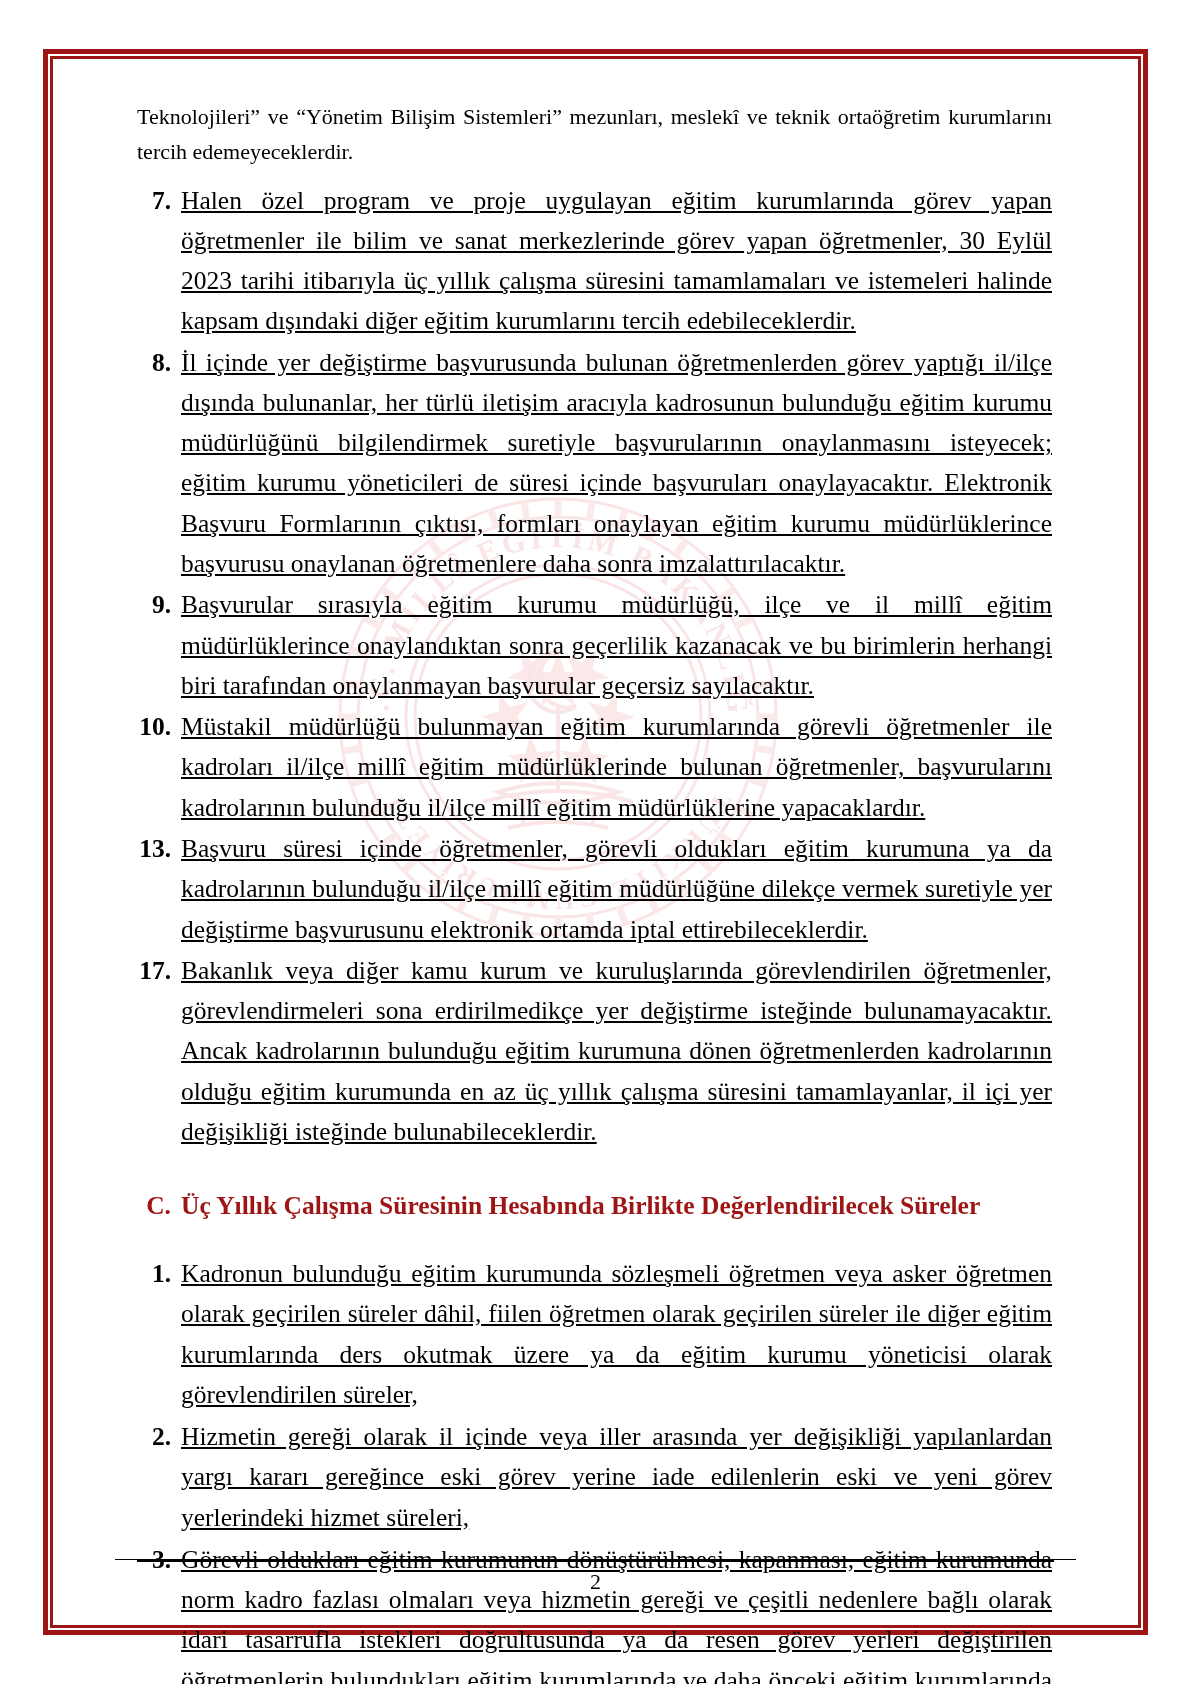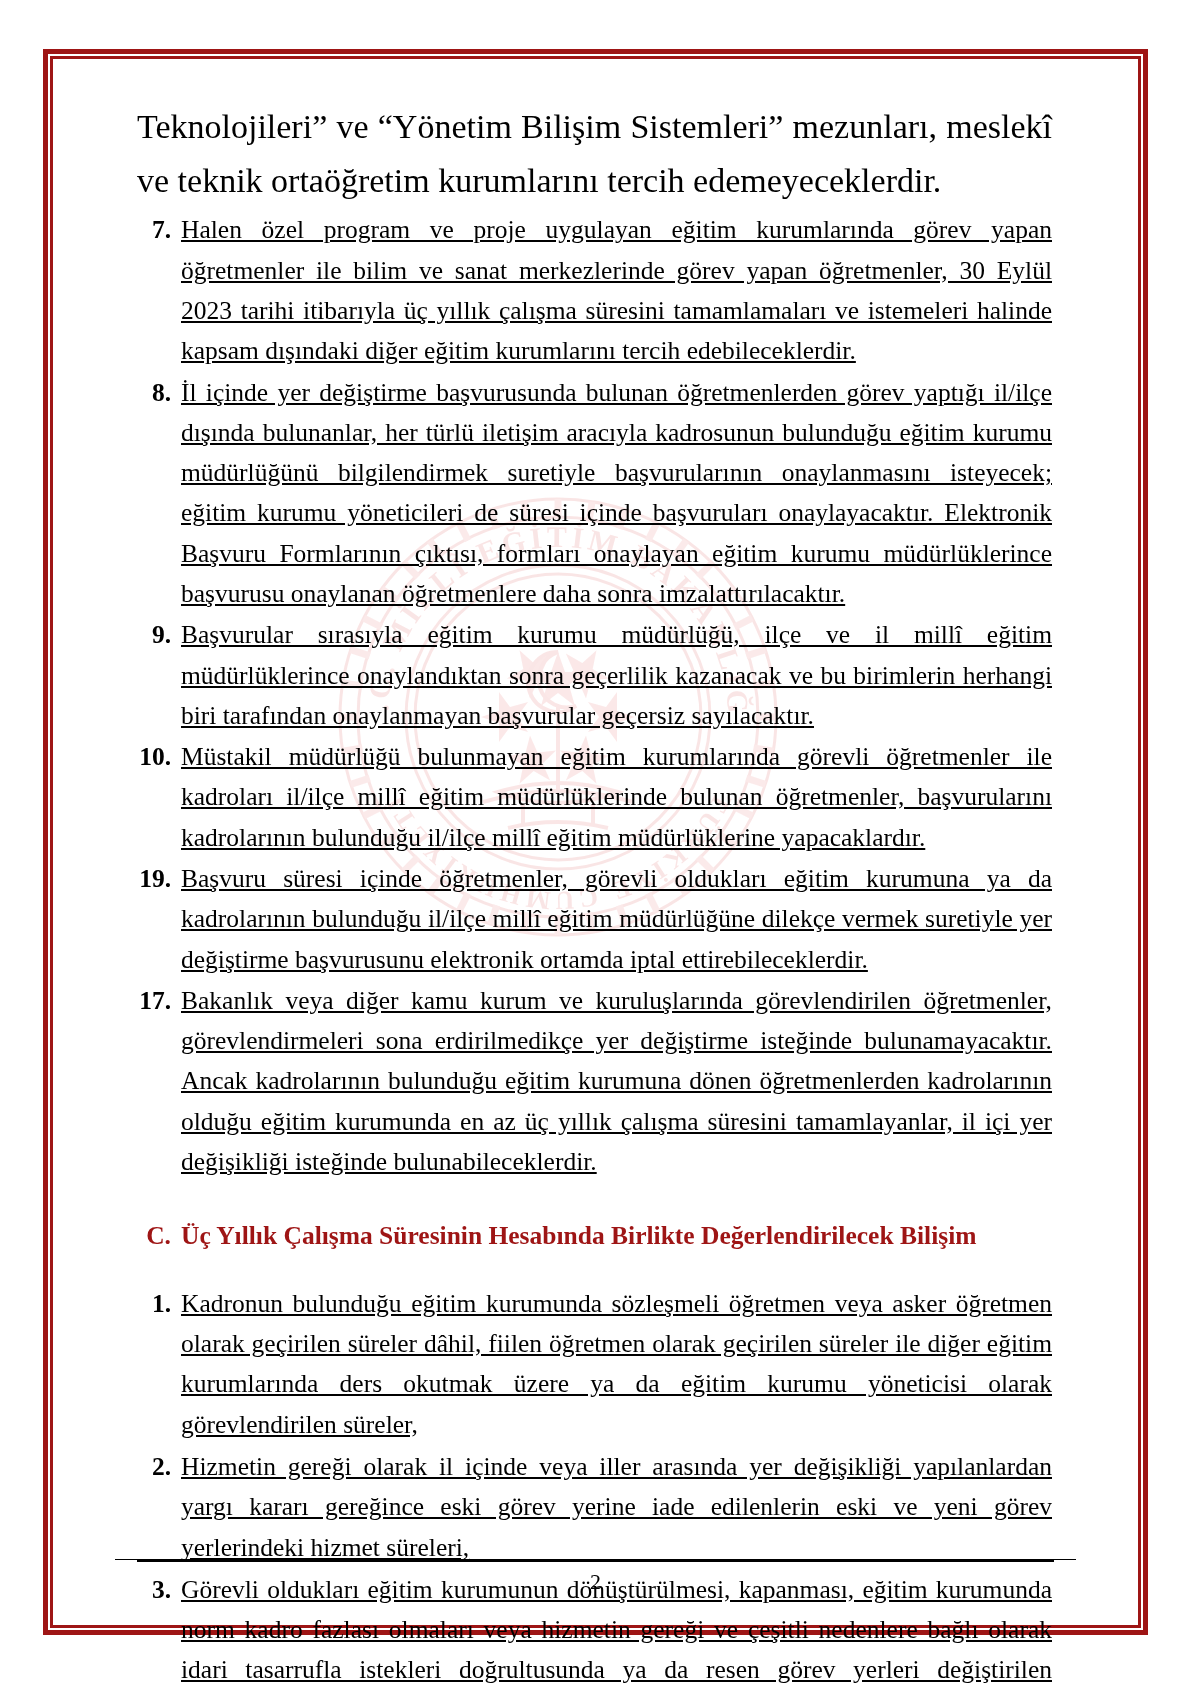--- a/index.html
+++ b/index.html
@@ -50,26 +50,26 @@
 
   .content {
     position: absolute;
     left: 137px;
     top: 100px;
     width: 915px;
     z-index: 3;
   }
 
   .para-lead {
-    font-size: 34px;
+    font-size: 22px;
     line-height: 1.58;
     text-align: justify;
     text-justify: inter-word;
     color: #000000;
-    margin: 0 0 3px 0;
+    margin: 0 0 11px 0;
   }
 
   ol.numlist {
     list-style: none;
     margin: 0;
     padding: 0;
   }
   ol.numlist > li {
     position: relative;
     padding-left: 44px;
@@ -269,32 +269,32 @@
       </li>
       <li>
         <span class="num">9.</span>
         <span class="txt">Başvurular sırasıyla eğitim kurumu müdürlüğü, ilçe ve il millî eğitim müdürlüklerince onaylandıktan sonra geçerlilik kazanacak ve bu birimlerin herhangi biri tarafından onaylanmayan başvurular geçersiz sayılacaktır.</span>
       </li>
       <li>
         <span class="num">10.</span>
         <span class="txt">Müstakil müdürlüğü bulunmayan eğitim kurumlarında görevli öğretmenler ile kadroları il/ilçe millî eğitim müdürlüklerinde bulunan öğretmenler, başvurularını kadrolarının bulunduğu il/ilçe millî eğitim müdürlüklerine yapacaklardır.</span>
       </li>
       <li>
-        <span class="num">19.</span>
+        <span class="num">13.</span>
         <span class="txt">Başvuru süresi içinde öğretmenler, görevli oldukları eğitim kurumuna ya da kadrolarının bulunduğu il/ilçe millî eğitim müdürlüğüne dilekçe vermek suretiyle yer değiştirme başvurusunu elektronik ortamda iptal ettirebileceklerdir.</span>
       </li>
       <li>
         <span class="num">17.</span>
         <span class="txt">Bakanlık veya diğer kamu kurum ve kuruluşlarında görevlendirilen öğretmenler, görevlendirmeleri sona erdirilmedikçe yer değiştirme isteğinde bulunamayacaktır. Ancak kadrolarının bulunduğu eğitim kurumuna dönen öğretmenlerden kadrolarının olduğu eğitim kurumunda en az üç yıllık çalışma süresini tamamlayanlar, il içi yer değişikliği isteğinde bulunabileceklerdir.</span>
       </li>
     </ol>
 
     <div class="section-heading">
       <span class="sec-letter">C.</span>
-      <span>Üç Yıllık Çalışma Süresinin Hesabında Birlikte Değerlendirilecek Bilişim</span>
+      <span>Üç Yıllık Çalışma Süresinin Hesabında Birlikte Değerlendirilecek Süreler</span>
     </div>
 
     <ol class="numlist tight">
       <li>
         <span class="num">1.</span>
         <span class="txt">Kadronun bulunduğu eğitim kurumunda sözleşmeli öğretmen veya asker öğretmen olarak geçirilen süreler dâhil, fiilen öğretmen olarak geçirilen süreler ile diğer eğitim kurumlarında ders okutmak üzere ya da eğitim kurumu yöneticisi olarak görevlendirilen süreler,</span>
       </li>
       <li>
         <span class="num">2.</span>
         <span class="txt">Hizmetin gereği olarak il içinde veya iller arasında yer değişikliği yapılanlardan yargı kararı gereğince eski görev yerine iade edilenlerin eski ve yeni görev yerlerindeki hizmet süreleri,</span>

